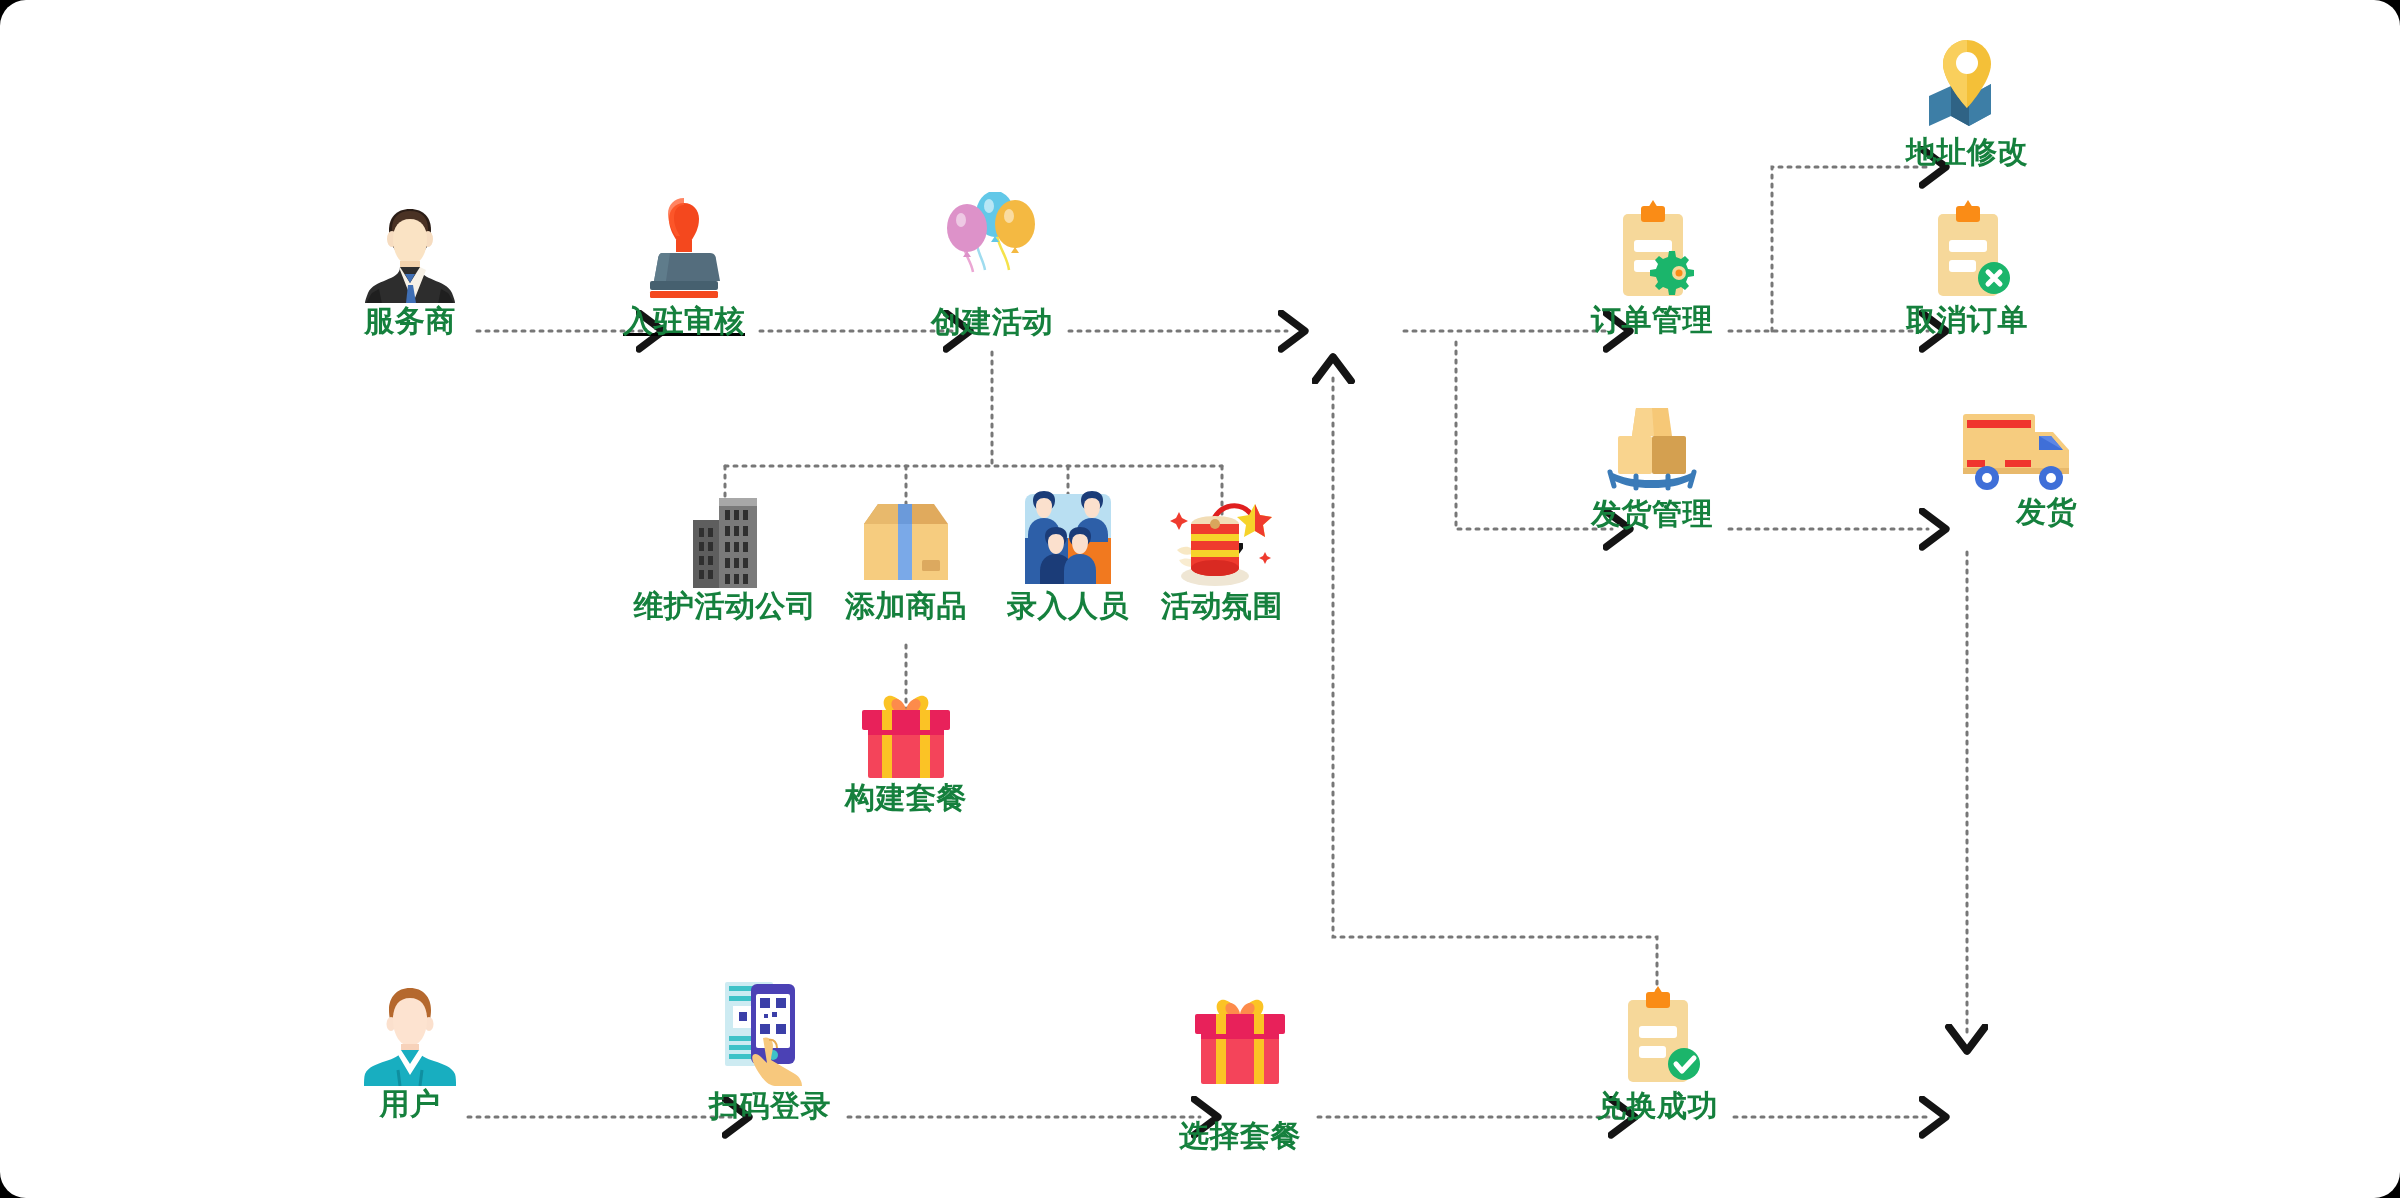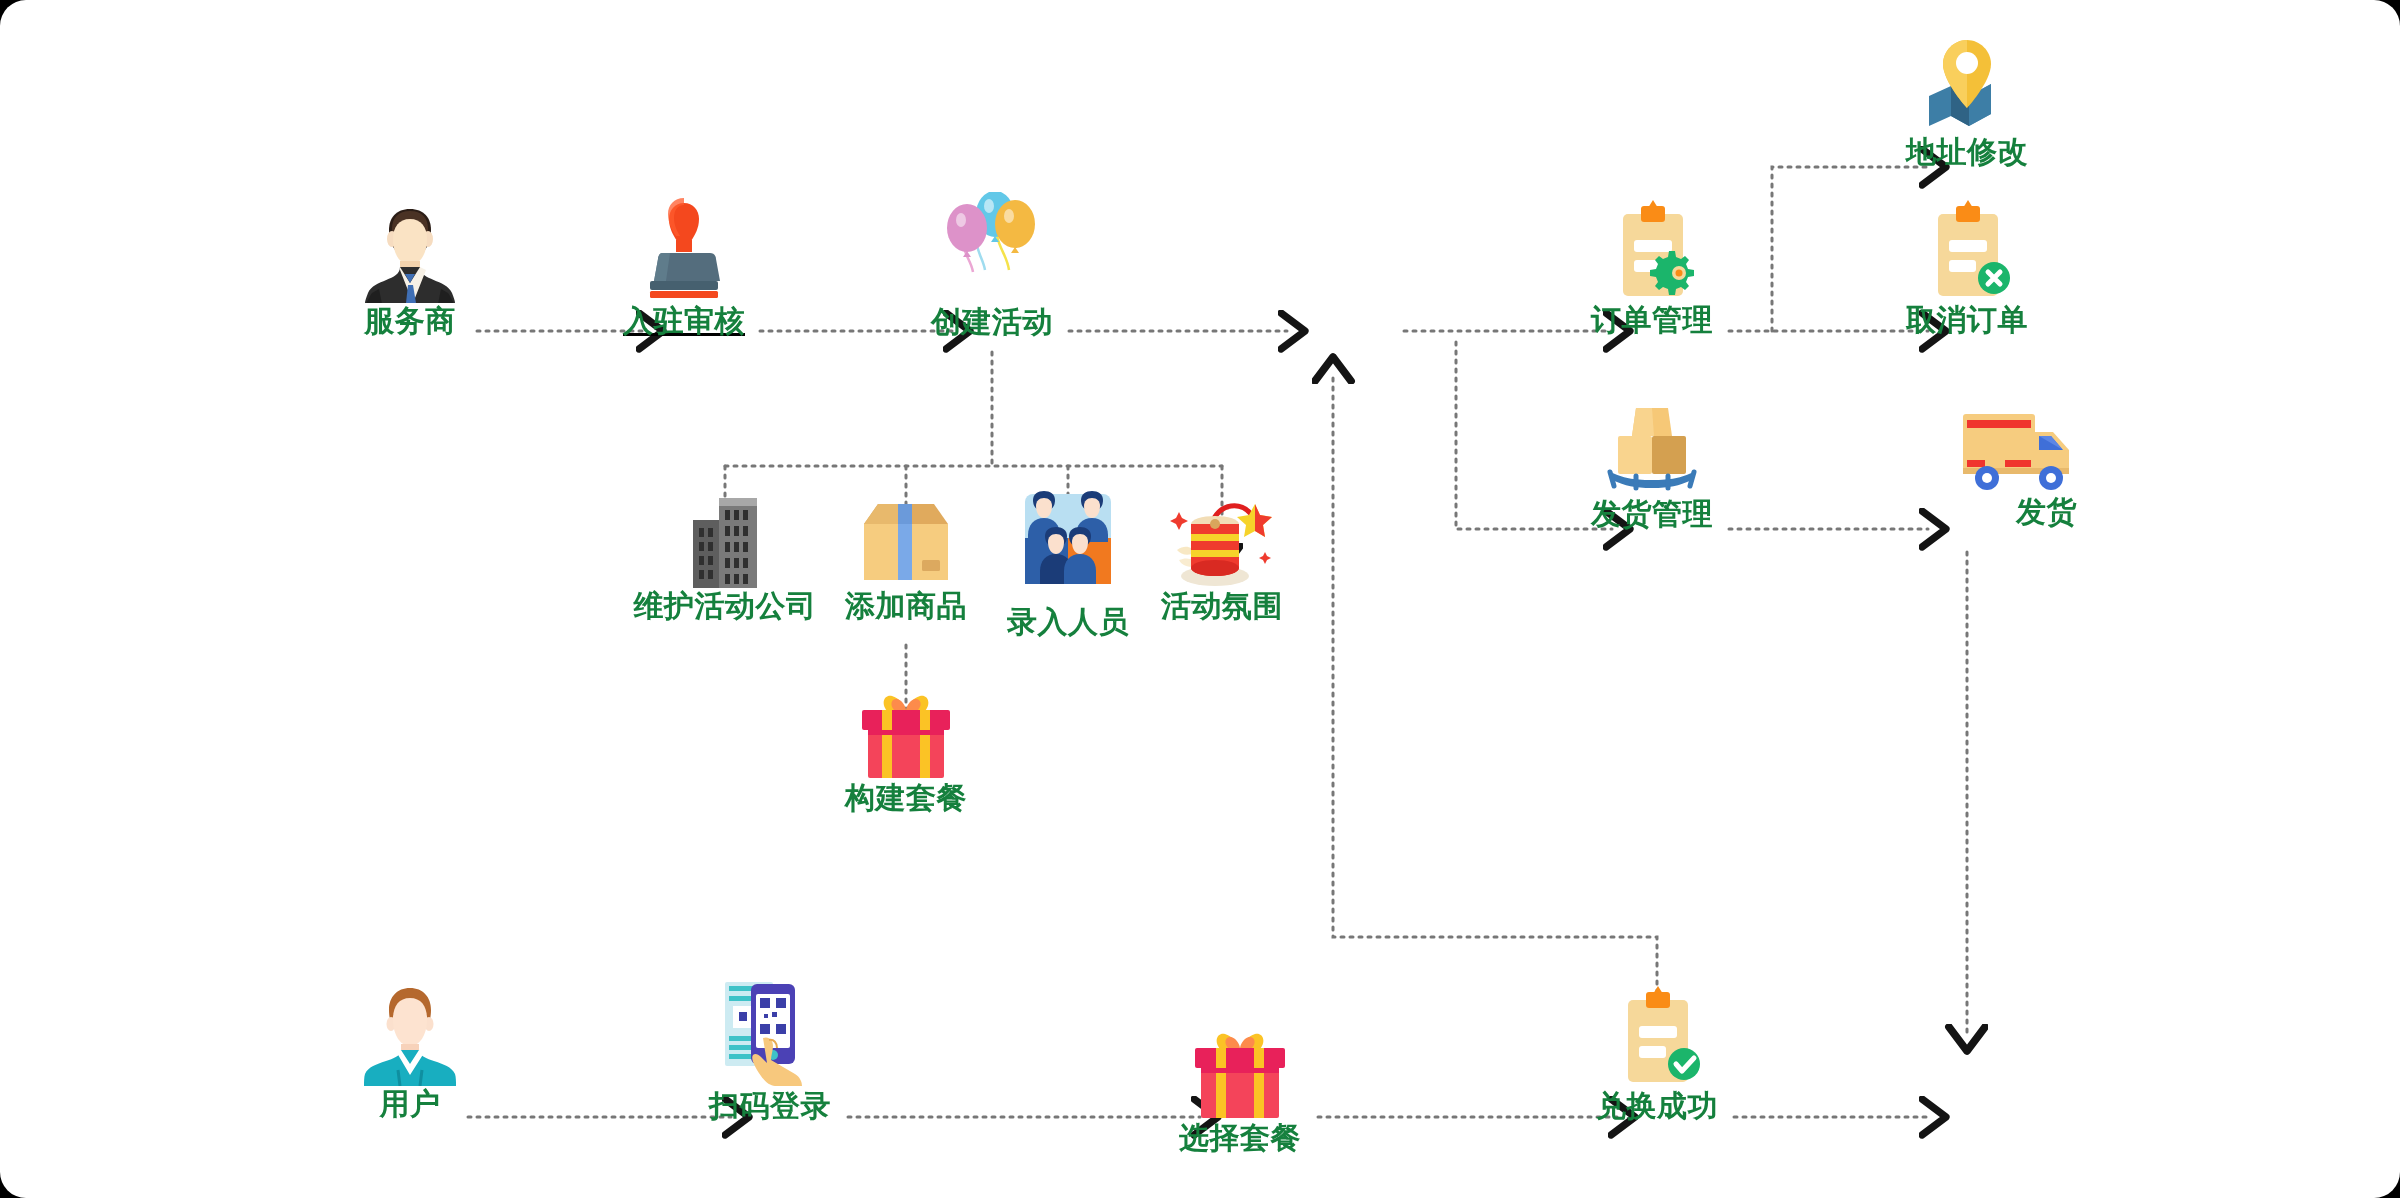--- a/index.html
+++ b/index.html
@@ -244,21 +244,21 @@
         <path d="M10 34h84v56H10z" fill="#f6cc7f"></path>
         <path d="M10 34l14-20h28v20z" fill="#e8b96c"></path>
         <rect x="44" y="14" width="14" height="76" fill="#7aa9e8"></rect>
         <rect x="44" y="14" width="14" height="20" fill="#6b9ada"></rect>
         <rect x="68" y="70" width="18" height="11" rx="1.5" fill="#dca95f"></rect>
       </svg>
     </span>
     <span class="label">添加商品</span>
   </div>
 
-  <div class="node" style="left:1068px; top:490px;gap:16px;">
+  <div class="node" style="left:1068px; top:490px;">
     <span class="icon-wrap">
       <svg class="glyph" width="98" height="98" viewBox="0 0 98 98">
         <rect x="6" y="4" width="86" height="90" rx="8" fill="#b9dff2"></rect>
         <rect x="49" y="48" width="43" height="46" fill="#f1791f"></rect>
         <rect x="6" y="48" width="43" height="46" fill="#2d5fa8"></rect>
         <path d="M14 10c0-6 5-9 11-9s11 3 11 9c0 7-4 11-11 11s-11-4-11-11z" fill="#1b3c78"></path>
         <path d="M17 16c0-5 3-8 8-8s8 3 8 8c0 8-4 12-8 12s-8-4-8-12z" fill="#fbe0cd"></path>
         <path d="M25 28c-10 0-16 7-16 17v7h32v-7c0-10-6-17-16-17z" fill="#2d5fa8"></path>
         <path d="M62 10c0-6 5-9 11-9s11 3 11 9c0 7-4 11-11 11s-11-4-11-11z" fill="#1b3c78"></path>
         <path d="M65 16c0-5 3-8 8-8s8 3 8 8c0 8-4 12-8 12s-8-4-8-12z" fill="#fbe0cd"></path>
@@ -387,21 +387,21 @@
             <rect x="49" y="36" width="4" height="4"></rect>
         </g>
         <circle cx="58" cy="77" r="5" fill="#3ec2c8"></circle>
         <path d="M48 60c6-2 10 2 10 8 0 5-2 9-2 14l24 14c5 3 7 8 7 12H60c-6 0-12-6-18-16-4-7-6-12-4-15 2-2 5-1 8 2l6 6z" fill="#f7c87d"></path>
         <path d="M54 62c5-1 8 3 8 8" fill="none" stroke="#e8aa52" stroke-width="2"></path>
       </svg>
     </span>
     <span class="label">扫码登录</span>
   </div>
 
-  <div class="node" style="left:1240px; top:1028px;">
+  <div class="node" style="left:1240px; top:994px;gap:32px;">
     <span class="icon-wrap">
       <svg class="glyph" width="106" height="92" viewBox="0 0 106 92">
         <path d="M34 22c-8-8-4-18 4-16 7 2 12 8 14 16z" fill="#fbc325"></path>
         <path d="M72 22c8-8 4-18-4-16-7 2-12 8-14 16z" fill="#fbc325"></path>
         <path d="M41 20c-5-6-2-12 3-11 4 1 8 5 9 11z" fill="#fd8b4b"></path>
         <path d="M65 20c5-6 2-12-3-11-4 1-8 5-9 11z" fill="#fd8b4b"></path>
         <rect x="8" y="20" width="90" height="20" rx="2" fill="#e8215a"></rect>
         <rect x="14" y="40" width="78" height="50" rx="2" fill="#f4445a"></rect>
         <rect x="29" y="20" width="10" height="70" fill="#fbc325"></rect>
         <rect x="67" y="20" width="10" height="70" fill="#fbc325"></rect>

